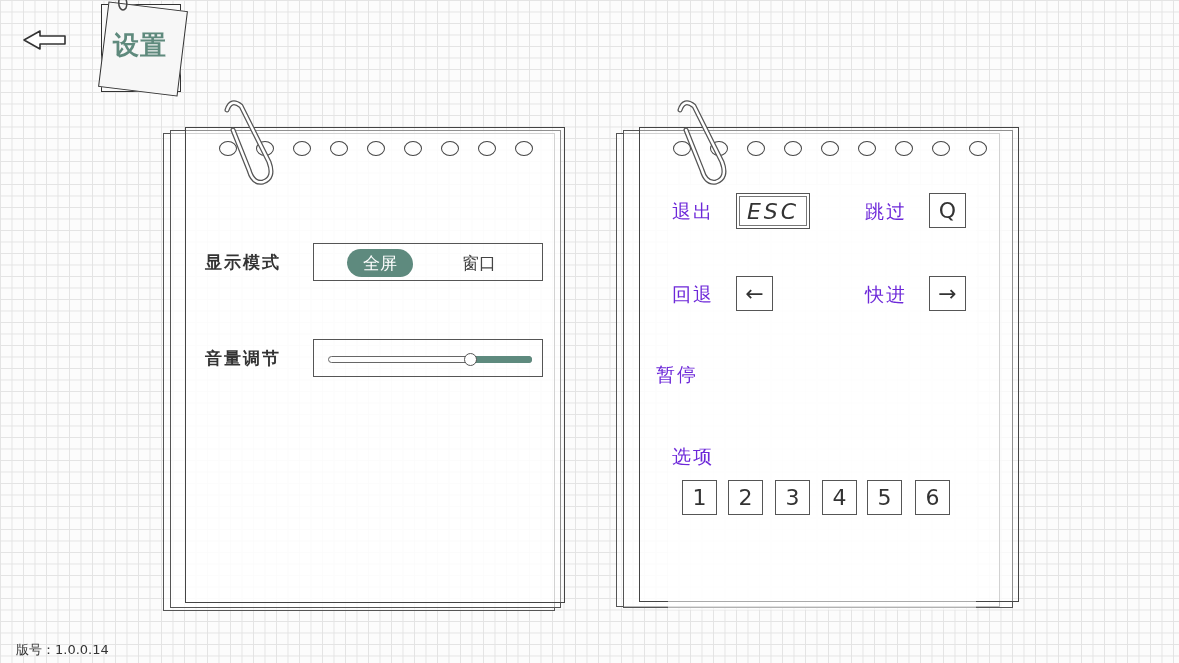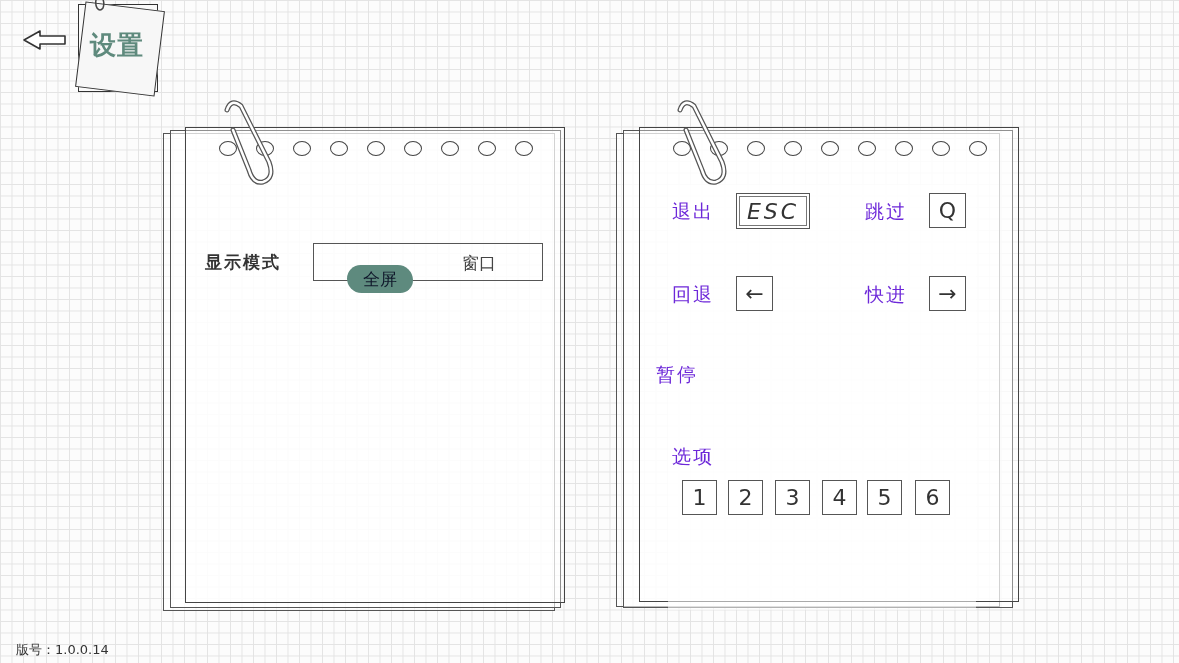--- a/index.html
+++ b/index.html
@@ -12,21 +12,21 @@
     background-image:
       linear-gradient(to right, #e3e3e3 1px, transparent 1px),
       linear-gradient(to bottom, #e3e3e3 1px, transparent 1px);
     background-size: 11.5px 11.5px;
   }
 
   
   .back-btn { position: absolute; left: 22px; top: 28px; width: 46px; height: 24px; cursor: pointer; }
 
   
-  .title-card { position: absolute; left: 70px; top: 0; width: 100px; height: 100px; }
+  .title-card { position: absolute; left: 93px; top: 0; width: 100px; height: 100px; }
   .title-card .sheet {
     position: absolute; background: #fafafa; border: 1.6px solid #333;
   }
   .title-card .sheet.back { left: 8px; top: 4px; width: 80px; height: 88px; transform: rotate(0deg); }
   .title-card .sheet.front { left: 10px; top: 6px; width: 80px; height: 86px; transform: rotate(7deg); background: #f7f7f7; }
   .title-card .title-text {
     position: absolute; left: 20px; top: 28px; font-size: 26px; font-weight: bold;
     color: #5f8a7d; letter-spacing: 1px; transform: rotate(0deg);
   }
   .title-card .clip { position: absolute; left: 22px; top: -6px; width: 16px; height: 22px; }
@@ -63,21 +63,21 @@
   .setting-box {
     position: relative; width: 230px; height: 38px;
     border-top: 1.5px solid #555; border-bottom: 1.5px solid #555;
     border-left: 1.5px solid #555; border-right: 1.5px solid #555;
   }
   .row-display { top: 143px; }
   .row-volume { top: 239px; }
   .row-sfx { top: 341px; }
 
   .mode-option { position: absolute; top: 5px; height: 28px; display: flex; align-items: center; justify-content: center; font-size: 17px; cursor: pointer; }
-  .mode-fullscreen { left: 33px; width: 66px; background: #5e8a7e; color: #0f172a; border-radius: 16px 18px 15px 17px; margin-top: 16px; }
+  .mode-fullscreen { left: 33px; width: 66px; background: #5e8a7e; color: #ffffff; border-radius: 16px 18px 15px 17px; }
   .mode-window { left: 140px; width: 50px; color: #444; }
 
   .slider-track {
     position: absolute; left: 14px; top: 16px; width: 204px; height: 7px;
     border: 1.3px solid #666; border-radius: 4px; background: #fdfdfd;
   }
   .slider-fill { position: absolute; top: -1px; right: -1px; height: 7px; background: #5e8a7e; border-radius: 0 4px 4px 0; }
   .slider-knob {
     position: absolute; top: -4px; width: 13px; height: 13px; border-radius: 50%;
     border: 1.3px solid #555; background: #fff; cursor: grab;
@@ -134,20 +134,29 @@
   </svg>
 
   <div class="setting-row row-display">
     <div class="setting-label">显示模式</div>
     <div class="setting-box">
       <div class="mode-option mode-fullscreen">全屏</div>
       <div class="mode-option mode-window">窗口</div>
     </div>
   </div>
 
+  <div class="setting-row row-volume">
+    <div class="setting-label">音量调节</div>
+    <div class="setting-box">
+      <div class="slider-track">
+        <div class="slider-fill" style="width:62px;"></div>
+        <div class="slider-knob" style="left:135px;"></div>
+      </div>
+    </div>
+  </div>
 
 </div>
 
 <div class="notebook nb-right">
   <div class="nb-page-back2"></div>
   <div class="nb-page-back1"></div>
   <div class="nb-page"></div>
   <div class="inner-panel"></div>
   <div class="holes">
     <div class="hole"></div>

